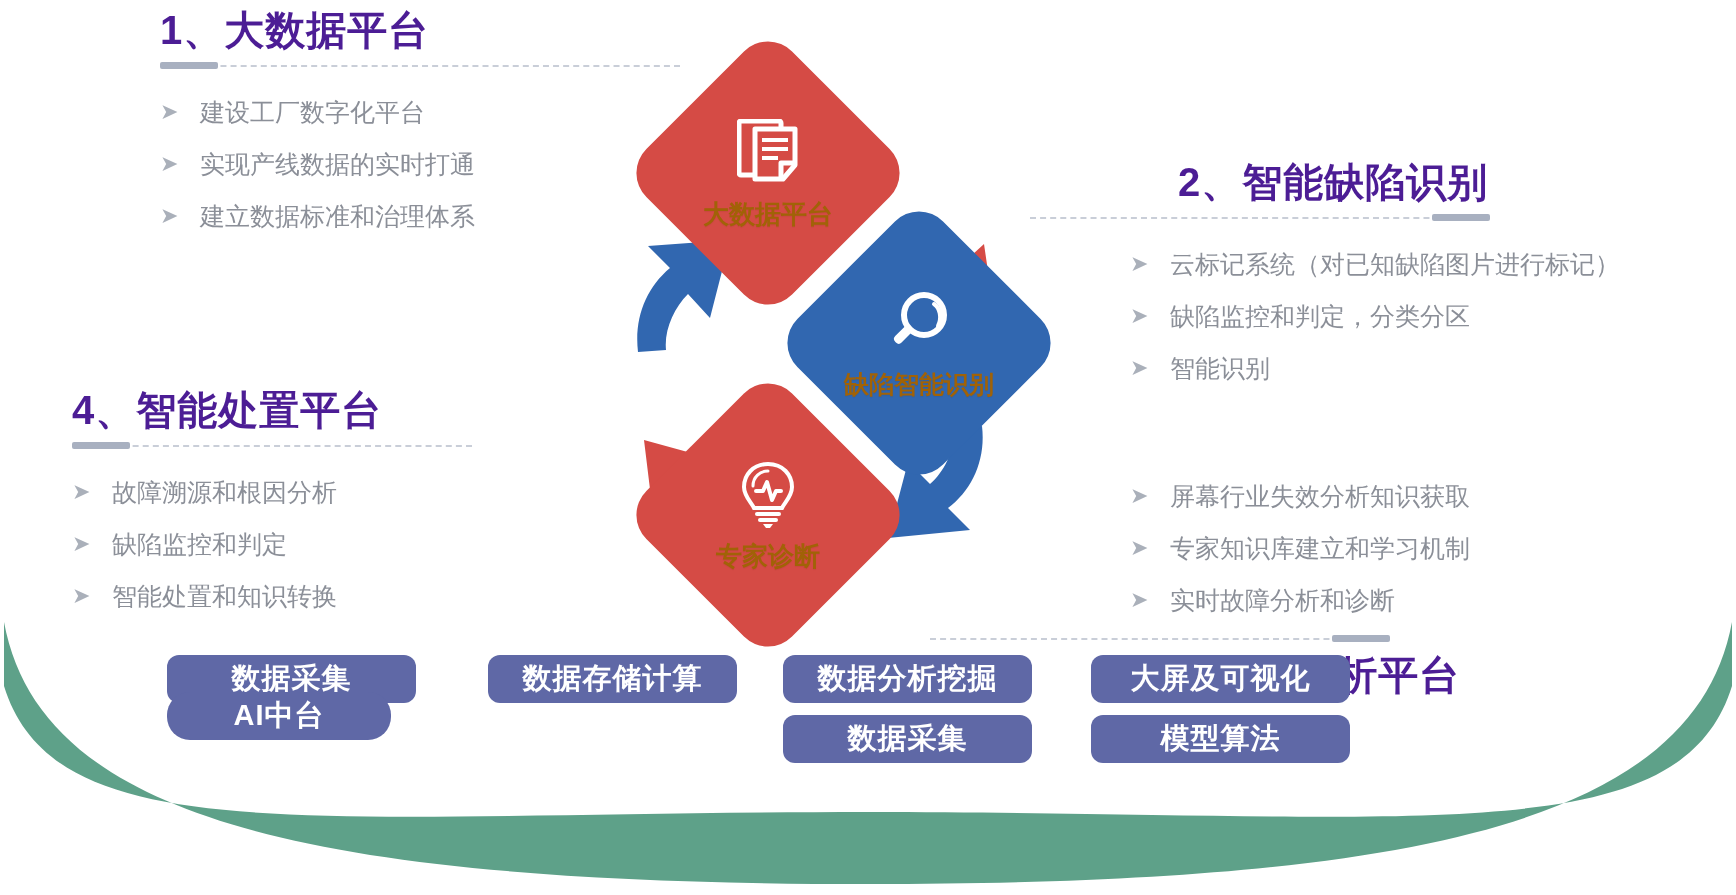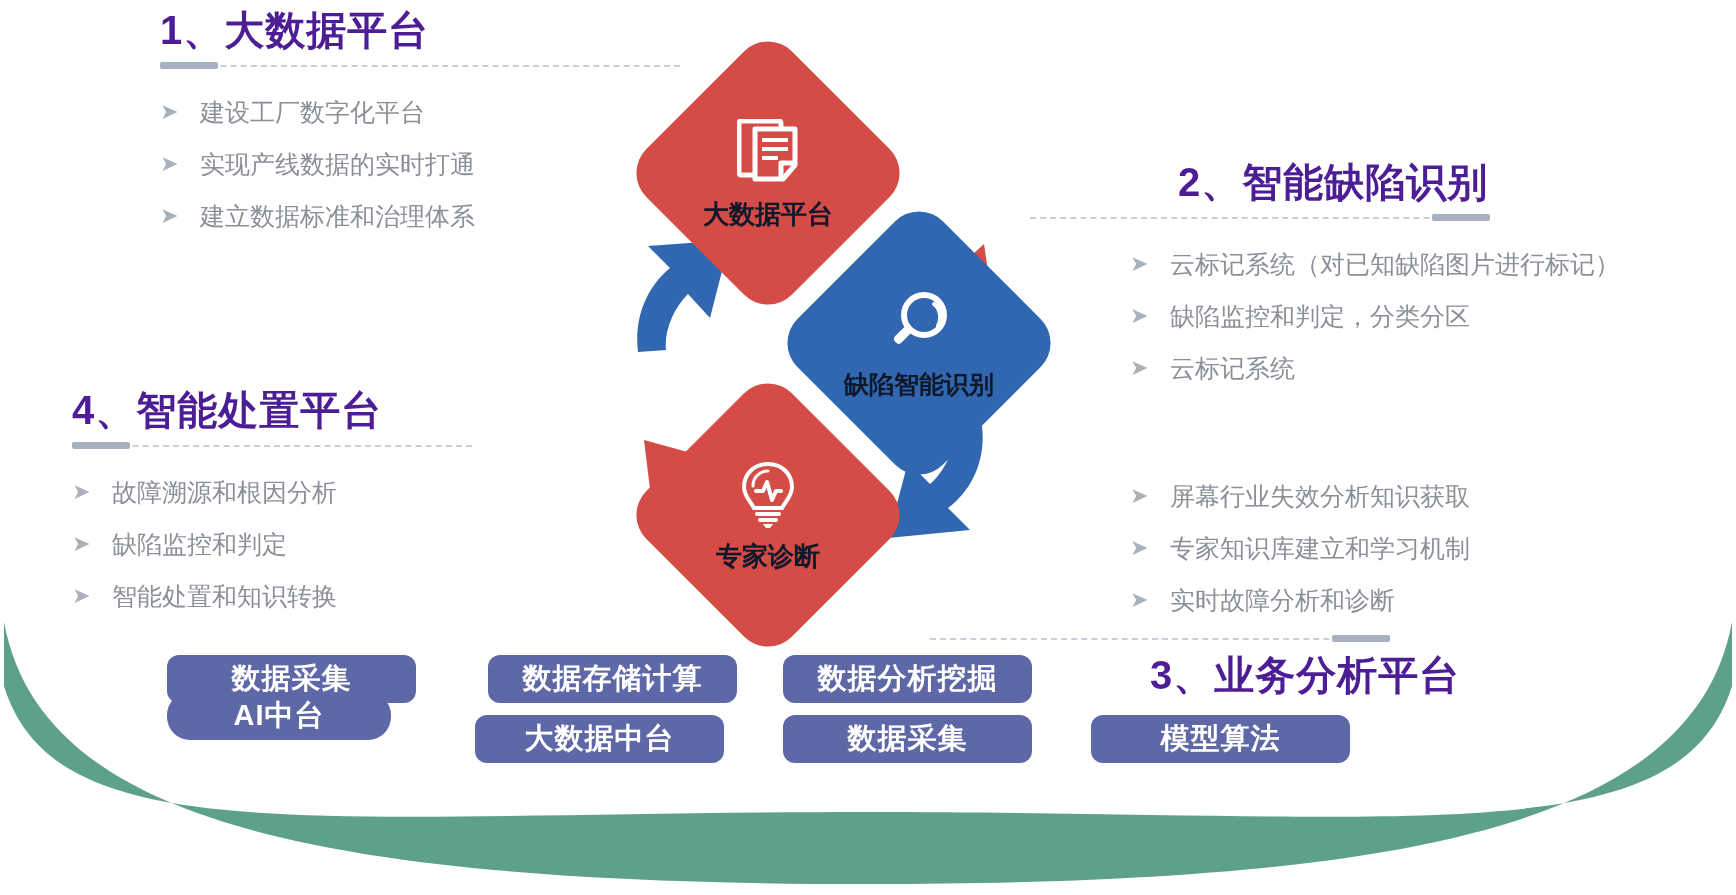--- a/index.html
+++ b/index.html
@@ -80,21 +80,21 @@
   .diamond-wrap { position: absolute; }
   .diamond-content {
     position: absolute;
     left: 0; top: 0;
     width: 206px;
     height: 206px;
     display: flex;
     flex-direction: column;
     align-items: center;
     justify-content: center;
-    color: #0f172a;
+    color: #a16207;
   }
   .diamond-label {
     font-size: 26px;
     font-weight: bold;
     white-space: nowrap;
     margin-top: 8px;
     text-shadow: 0 1px 1px rgba(0,0,0,0.06);
   }
   .diamond-label.wide { font-size: 25px; }
   .icon-slot {
@@ -172,21 +172,21 @@
       <div class="bullet">
         <span class="marker">➤</span>
         <span>云标记系统（对已知缺陷图片进行标记）</span>
       </div>
       <div class="bullet">
         <span class="marker">➤</span>
         <span>缺陷监控和判定，分类分区</span>
       </div>
       <div class="bullet">
         <span class="marker">➤</span>
-        <span>云标记系统</span>
+        <span>智能识别</span>
       </div>
     </div>
   </div>
 
   <div class="section" style="left:1130px; top:480px; width:590px;">
     <div class="bullets" style="margin-top:0;">
       <div class="bullet">
         <span class="marker">➤</span>
         <span>屏幕行业失效分析知识获取</span>
       </div>
@@ -289,19 +289,19 @@
         </svg>
       </div>
       <div class="diamond-label wide">缺陷智能识别</div>
     </div>
   </div>
 
 
   <div class="bar" style="left:167px; top:655px; width:249px;">数据采集</div>
   <div class="bar" style="left:488px; top:655px; width:249px;">数据存储计算</div>
   <div class="bar" style="left:783px; top:655px; width:249px;">数据分析挖掘</div>
+  <div class="bar" style="left:1091px; top:655px; width:259px;">大屏及可视化</div>
 
   <div class="bar" style="left:167px; top:692px; width:224px;border-radius:23px;">AI中台</div>
-  <div class="bar" style="left:475px; top:715px; width:249px;">大数据中台</div>
   <div class="bar" style="left:783px; top:715px; width:249px;">数据采集</div>
   <div class="bar" style="left:1091px; top:715px; width:259px;">模型算法</div>
 
 </div>
 
 </body></html>

